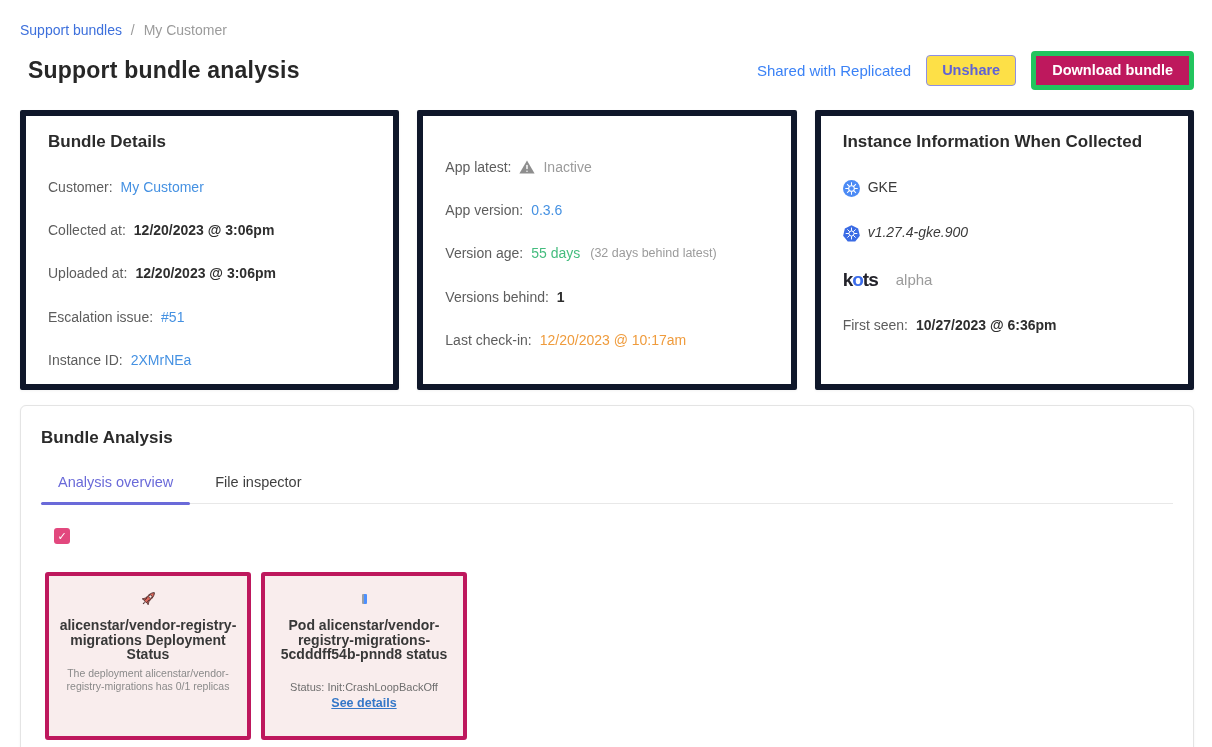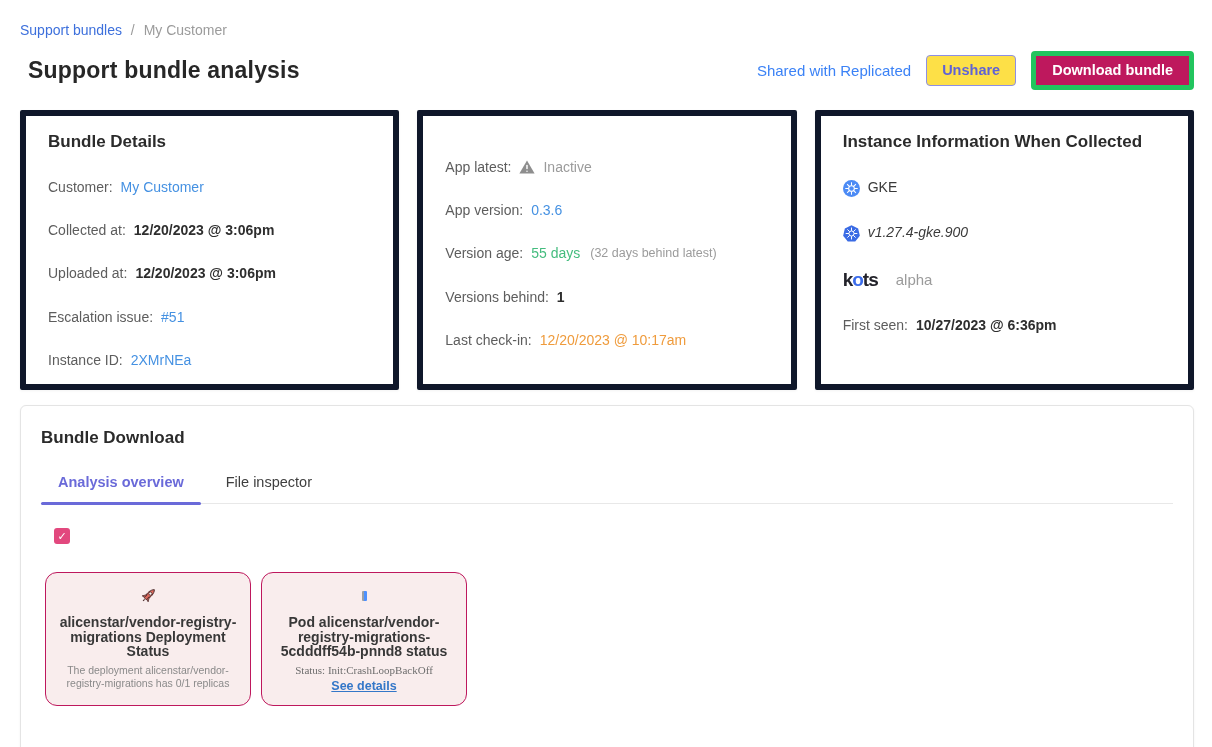--- a/index.html
+++ b/index.html
@@ -37,39 +37,39 @@
   .kots-logo { font-size:19px; font-weight:800; letter-spacing:-1px; color:#22222A; }
   .kots-o { color:#3B6CEA; }
   .kots-version { font-size:15px; color:#9B9B9B; margin-left:10px; letter-spacing:0; font-weight:400; }
 
   
   .analysis-card { margin:15px 18px 0 20px; background:#fff; border:1px solid #E4E4E4;
                    border-radius:6px; box-shadow:0 1px 3px rgba(0,0,0,.05);
                    padding:22px 20px; height:430px; }
   .tabs { display:flex; gap:8px; margin-top:26px; border-bottom:1px solid #E8E8E8; }
   .tab { font-size:14.5px; color:#3F3F3F; padding:0 17px 13px; cursor:pointer; position:relative; }
-  .tab.active { color:#6A6AD9; font-weight:700; }
+  .tab.active { color:#6A6AD9; font-weight:400; }
   .tab.active::after { content:""; position:absolute; left:0; right:0; bottom:-2px; height:3px;
                        background:#6A6AD9; border-radius:2px; }
 
   .filter-row { display:flex; gap:12px; margin:21px 0 0 13px; }
   .checkbox { width:16px; height:16px; background:#E2487E; border-radius:3px; color:#fff;
               font-size:11px; font-weight:700; display:flex; align-items:center; justify-content:center;
               margin-top:3px; cursor:pointer; flex:0 0 auto; }
   .filter-label { font-size:14.5px; color:#2E2E2E; }
   .filter-desc { font-size:12.5px; color:#9C9C9C; margin-top:7px; }
 
   .error-cards { display:flex; gap:10px; margin:28px 0 0 4px; }
-  .error-card { width:206px; min-height:126px; background:#F9EDED; border:1px solid #be185d;
-                border-radius:12px; padding:11px 11px 12px; display:flex; flex-direction:column;
+  .error-card { width:206px; min-height:126px; background:#F9EDED; border:4px solid #be185d;
+                border-radius:3px; padding:11px 11px 26px; display:flex; flex-direction:column;
                 align-items:center; text-align:center; }
   .error-icon-wrap { height:24px; display:flex; align-items:center; justify-content:center; }
   .error-title { font-size:14px; font-weight:700; color:#383838; line-height:1.02; margin-top:7px; width:184px; }
   .error-msg { font-size:10.5px; color:#8A8A8A; line-height:1.18; margin-top:6px; width:182px; }
-  .error-status { font-size:11px; color:#6E6E6E; margin-top:6px;font-family:Liberation Serif, serif; }
+  .error-status { font-size:11px; color:#6E6E6E; margin-top:20px; }
   .see-details { font-size:12.5px; color:#3477C8; text-decoration:underline; font-weight:600; margin-top:3px; cursor:pointer; }
 
   .broken-img { width:5px; height:10px; border-radius:1px;
                 background:linear-gradient(to right,#9AA0A6 35%,#4D90FE 35%); }
   .icon { display:inline-flex; flex:0 0 auto; }
 </style>
 </head>
 <body>
 
 <div class="page">
@@ -191,21 +191,21 @@
         <span class="kots-version">alpha</span>
       </div>
       <div class="info-row">
         <span>First seen:</span>
         <span class="val-bold">10/27/2023 @ 6:36pm</span>
       </div>
     </div>
   </div>
 
   <div class="analysis-card">
-    <div class="card-title">Bundle Download</div>
+    <div class="card-title">Bundle Analysis</div>
 
     <div class="tabs">
       <div class="tab active">Analysis overview</div>
       <div class="tab">File inspector</div>
     </div>
 
     <div class="filter-row">
       <div class="checkbox">
         <span>✓</span>
       </div>

